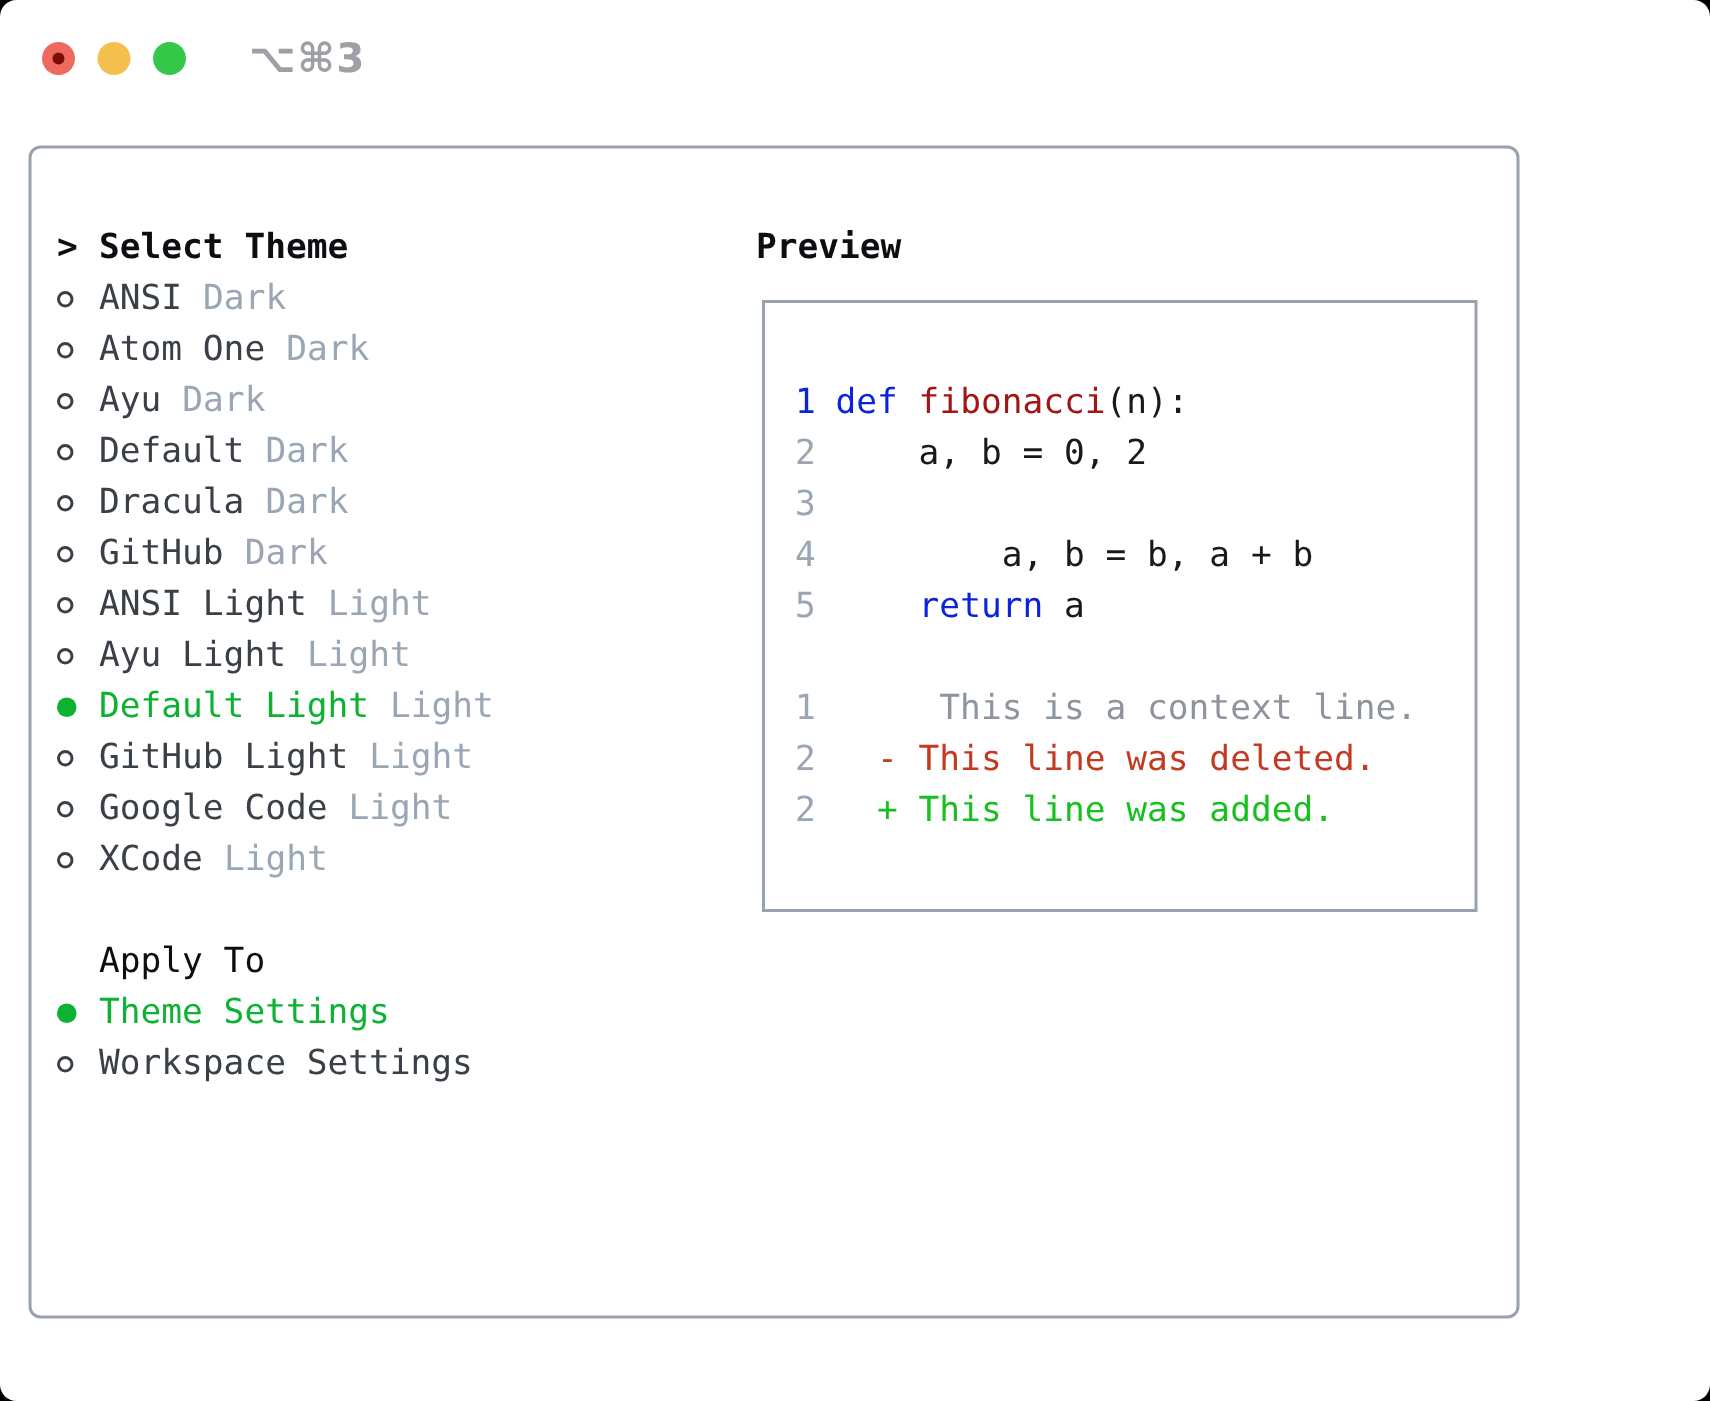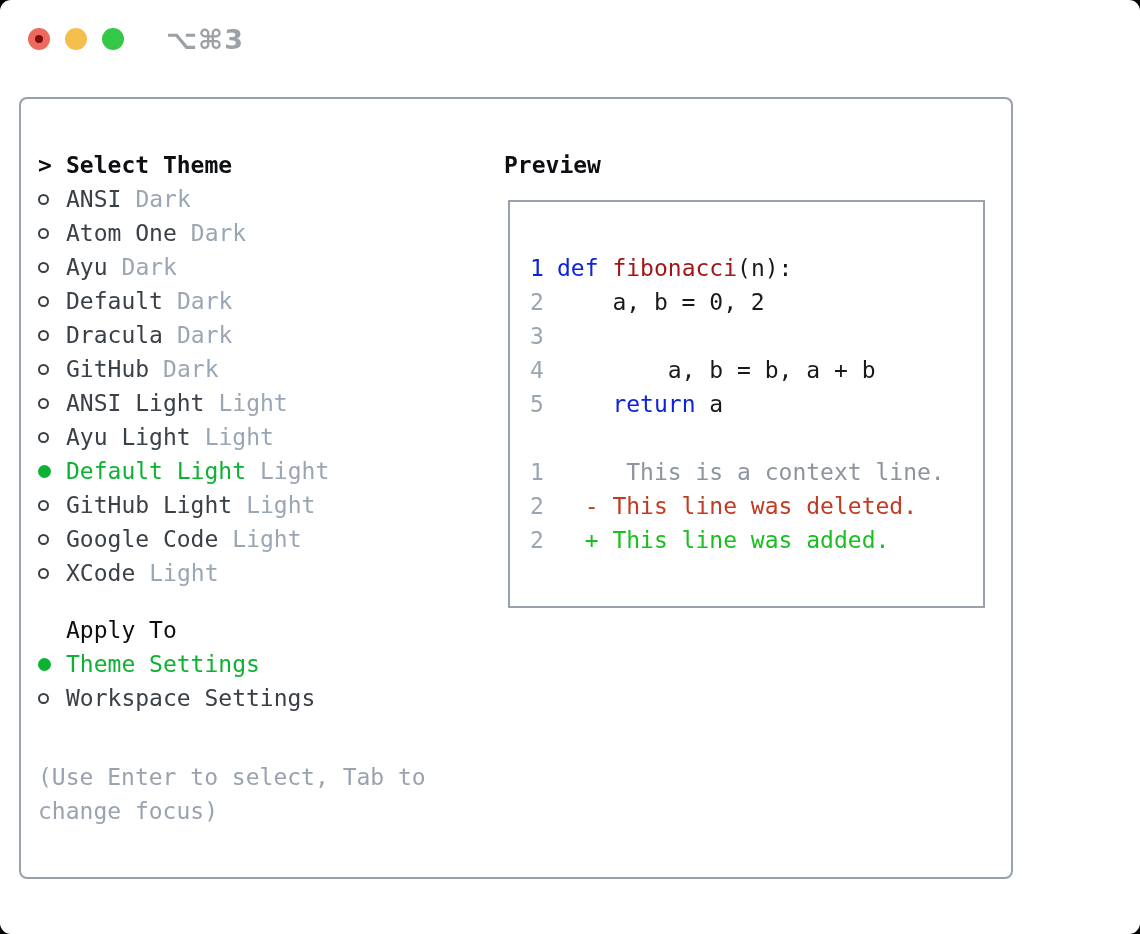--- a/index.html
+++ b/index.html
@@ -30,21 +30,21 @@
   .row{height:34px;display:flex;align-items:center;font-size:23px;line-height:34px;white-space:pre;}
   .marker{width:28px;flex:none;display:flex;align-items:center;}
   .caret{font-weight:bold;color:var(--header-text);}
   .radio{width:11px;height:11px;border:2px solid var(--item-text);border-radius:50%;box-sizing:border-box;}
   .row.selected .radio{width:13px;height:13px;border:none;background:var(--green);}
   .t-name{color:var(--item-text);}
   .row.selected .t-name{color:var(--green);}
   .t-variant{color:var(--dim-gray);margin-left:14px;}
   .header-label{font-weight:bold;color:var(--header-text);}
   .theme-list{position:absolute;left:17px;top:49px;}
-  .apply-block{position:absolute;left:17px;top:514px;}
+  .apply-block{position:absolute;left:17px;top:525px;}
   .apply-title{color:var(--header-text);}
   .hint{position:absolute;left:17px;top:661px;}
   .hint .row{color:var(--hint-gray);}
   
   .preview-label{position:absolute;left:471px;top:49px;font-size:23px;line-height:34px;font-weight:bold;color:var(--header-text);margin-left:12px;}
   .preview-box{
     position:absolute;left:487px;top:101px;width:477px;height:408px;
     border:2px solid var(--border);box-sizing:border-box;
     padding:49px 0 0 20px;overflow:hidden;background:#fff;
   }
@@ -152,24 +152,20 @@
     <div class="row apply-row selected">
     <span class="marker"><span class="radio"></span></span>
     <span class="t-name">Theme Settings</span>
   </div>
         <div class="row apply-row">
     <span class="marker"><span class="radio"></span></span>
     <span class="t-name">Workspace Settings</span>
   </div>
       </div>
 
-    <div class="hint">
-      <div class="row">(Use Enter to select, Tab to</div>
-      <div class="row">change focus)</div>
-    </div>
 
     <div class="preview-label">Preview</div>
 
     <div class="preview-box">
 
     <div class="pline"><span class="lnum active">1</span><span class="ltext"><span class="tok-kw">def</span><span class="tok-plain"> </span><span class="tok-fn">fibonacci</span><span class="tok-plain">(n):</span></span></div>
         <div class="pline"><span class="lnum">2</span><span class="ltext"><span class="tok-plain">    a, b = 0, 2</span></span></div>
         <div class="pline"><span class="lnum">3</span></div>
         <div class="pline"><span class="lnum">4</span><span class="ltext"><span class="tok-plain">        a, b = b, a + b</span></span></div>
         <div class="pline"><span class="lnum">5</span><span class="ltext"><span class="tok-plain">    </span><span class="tok-kw">return</span><span class="tok-plain"> a</span></span></div>

